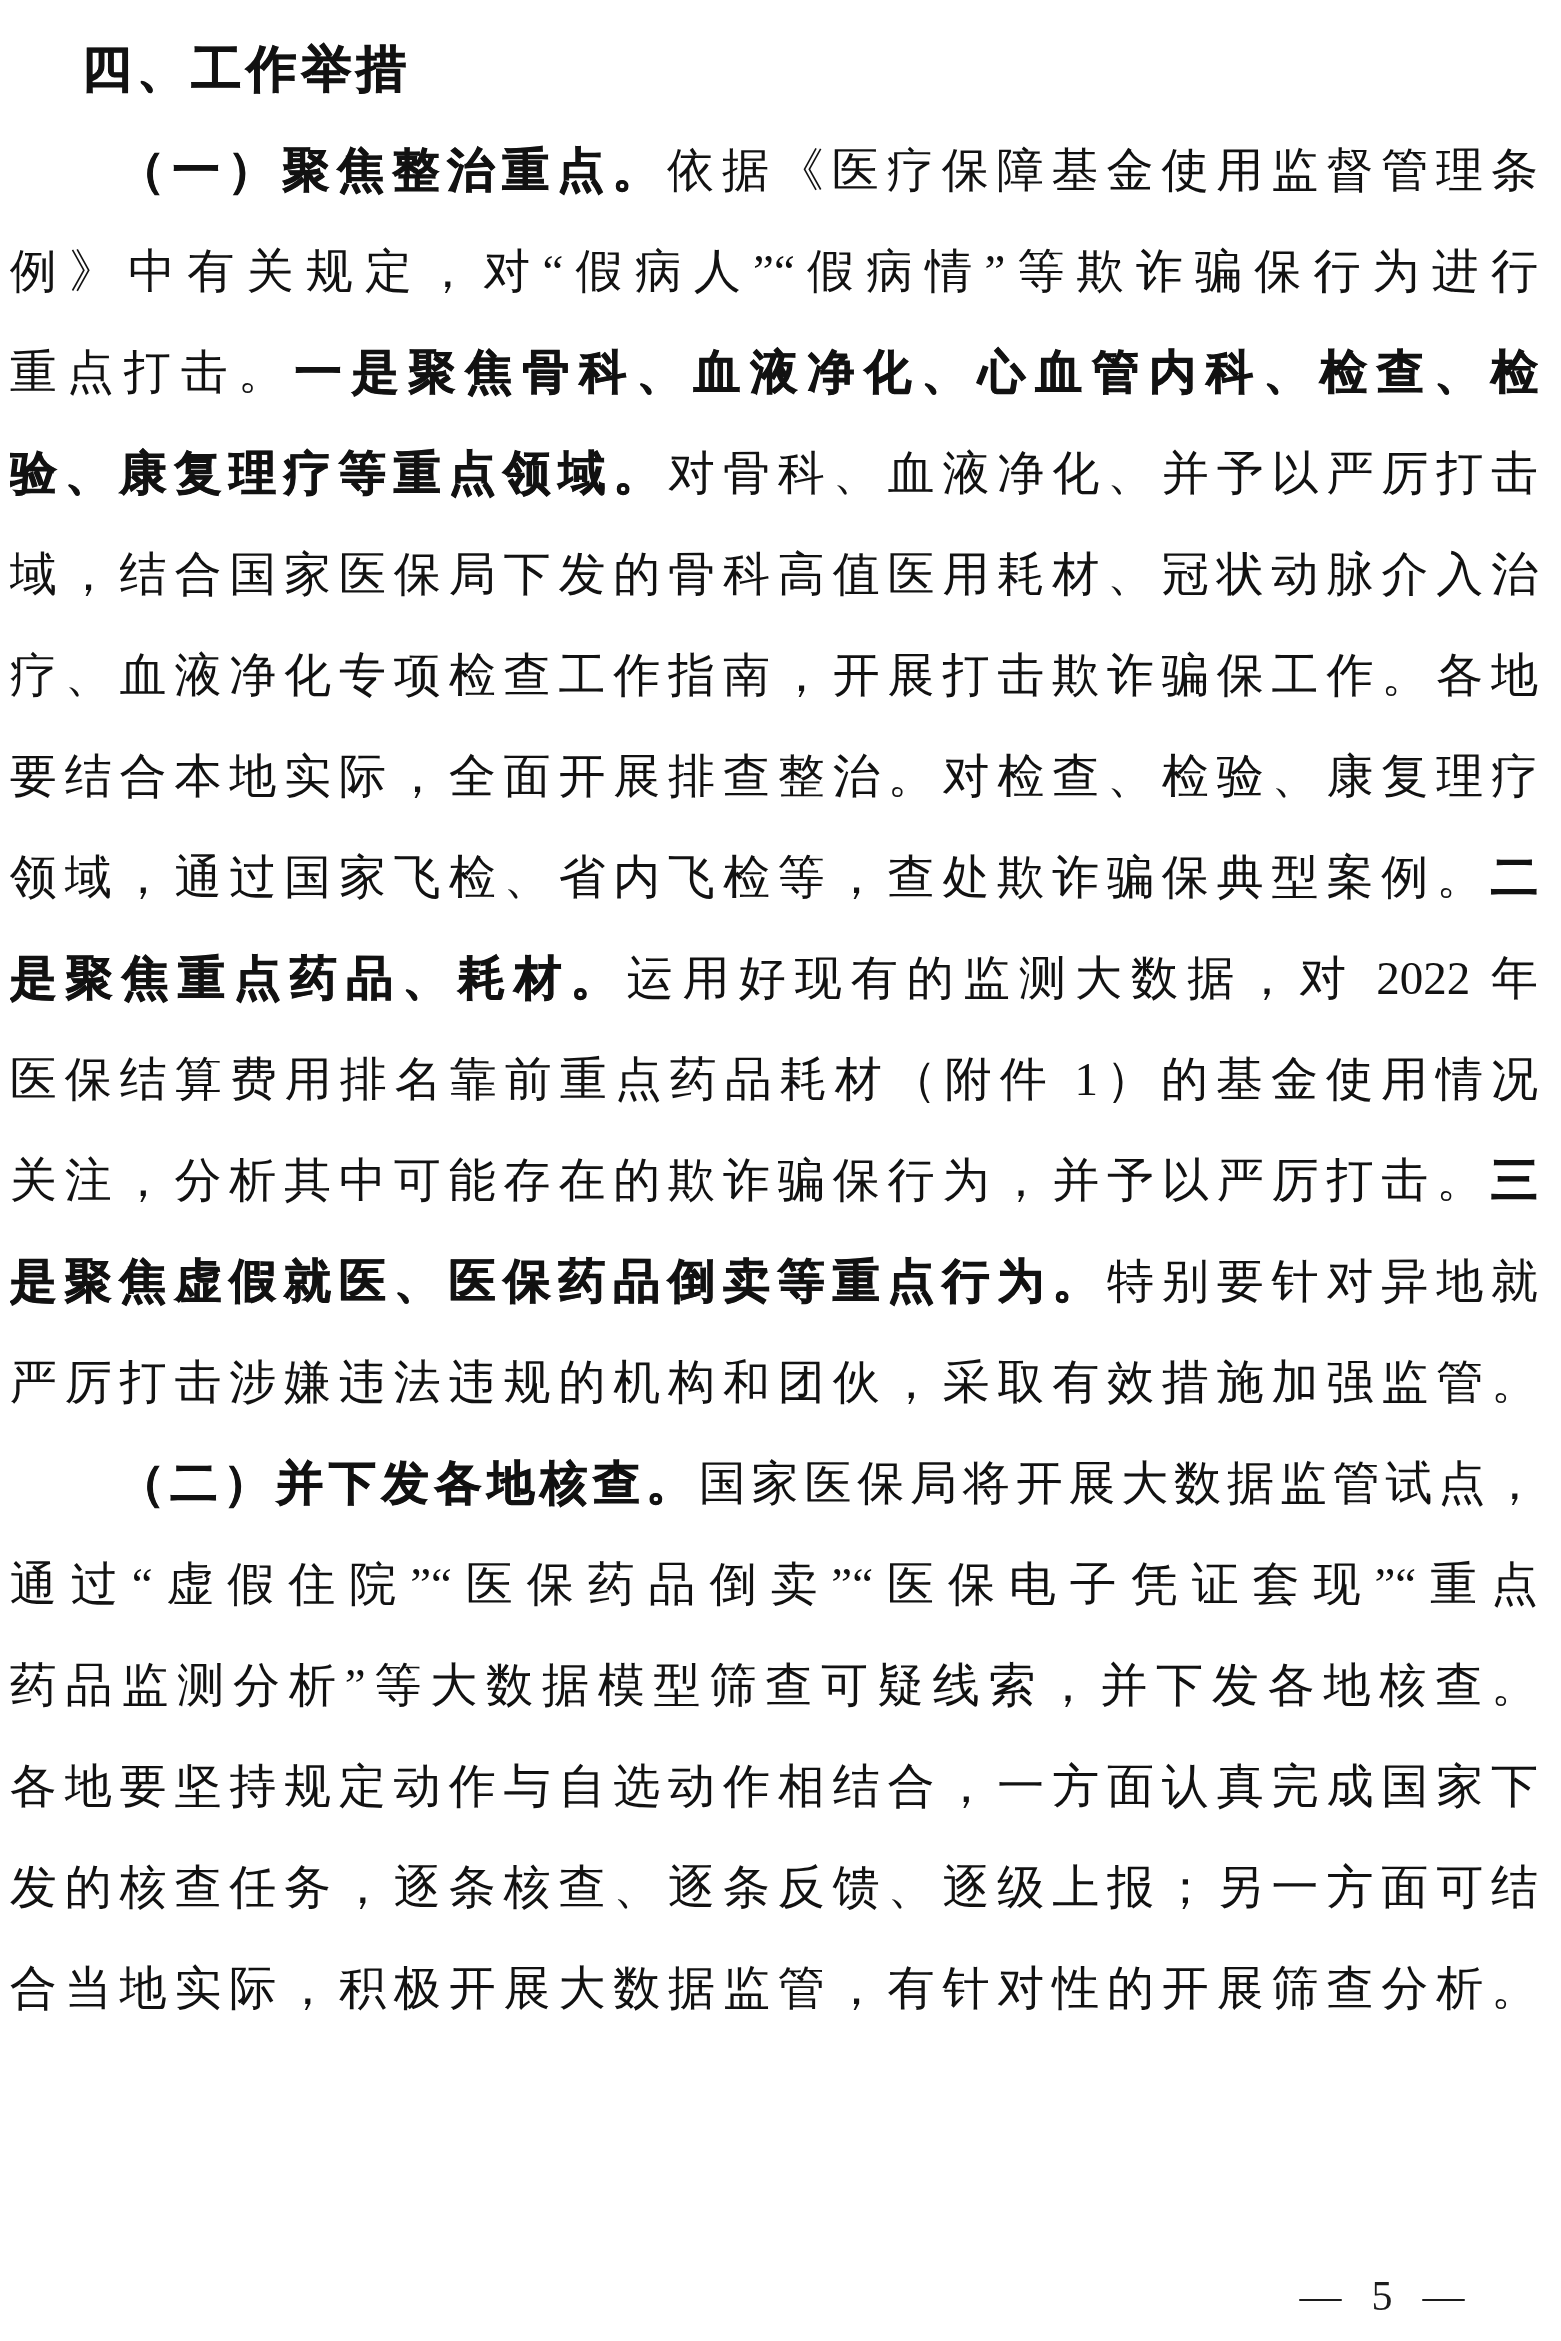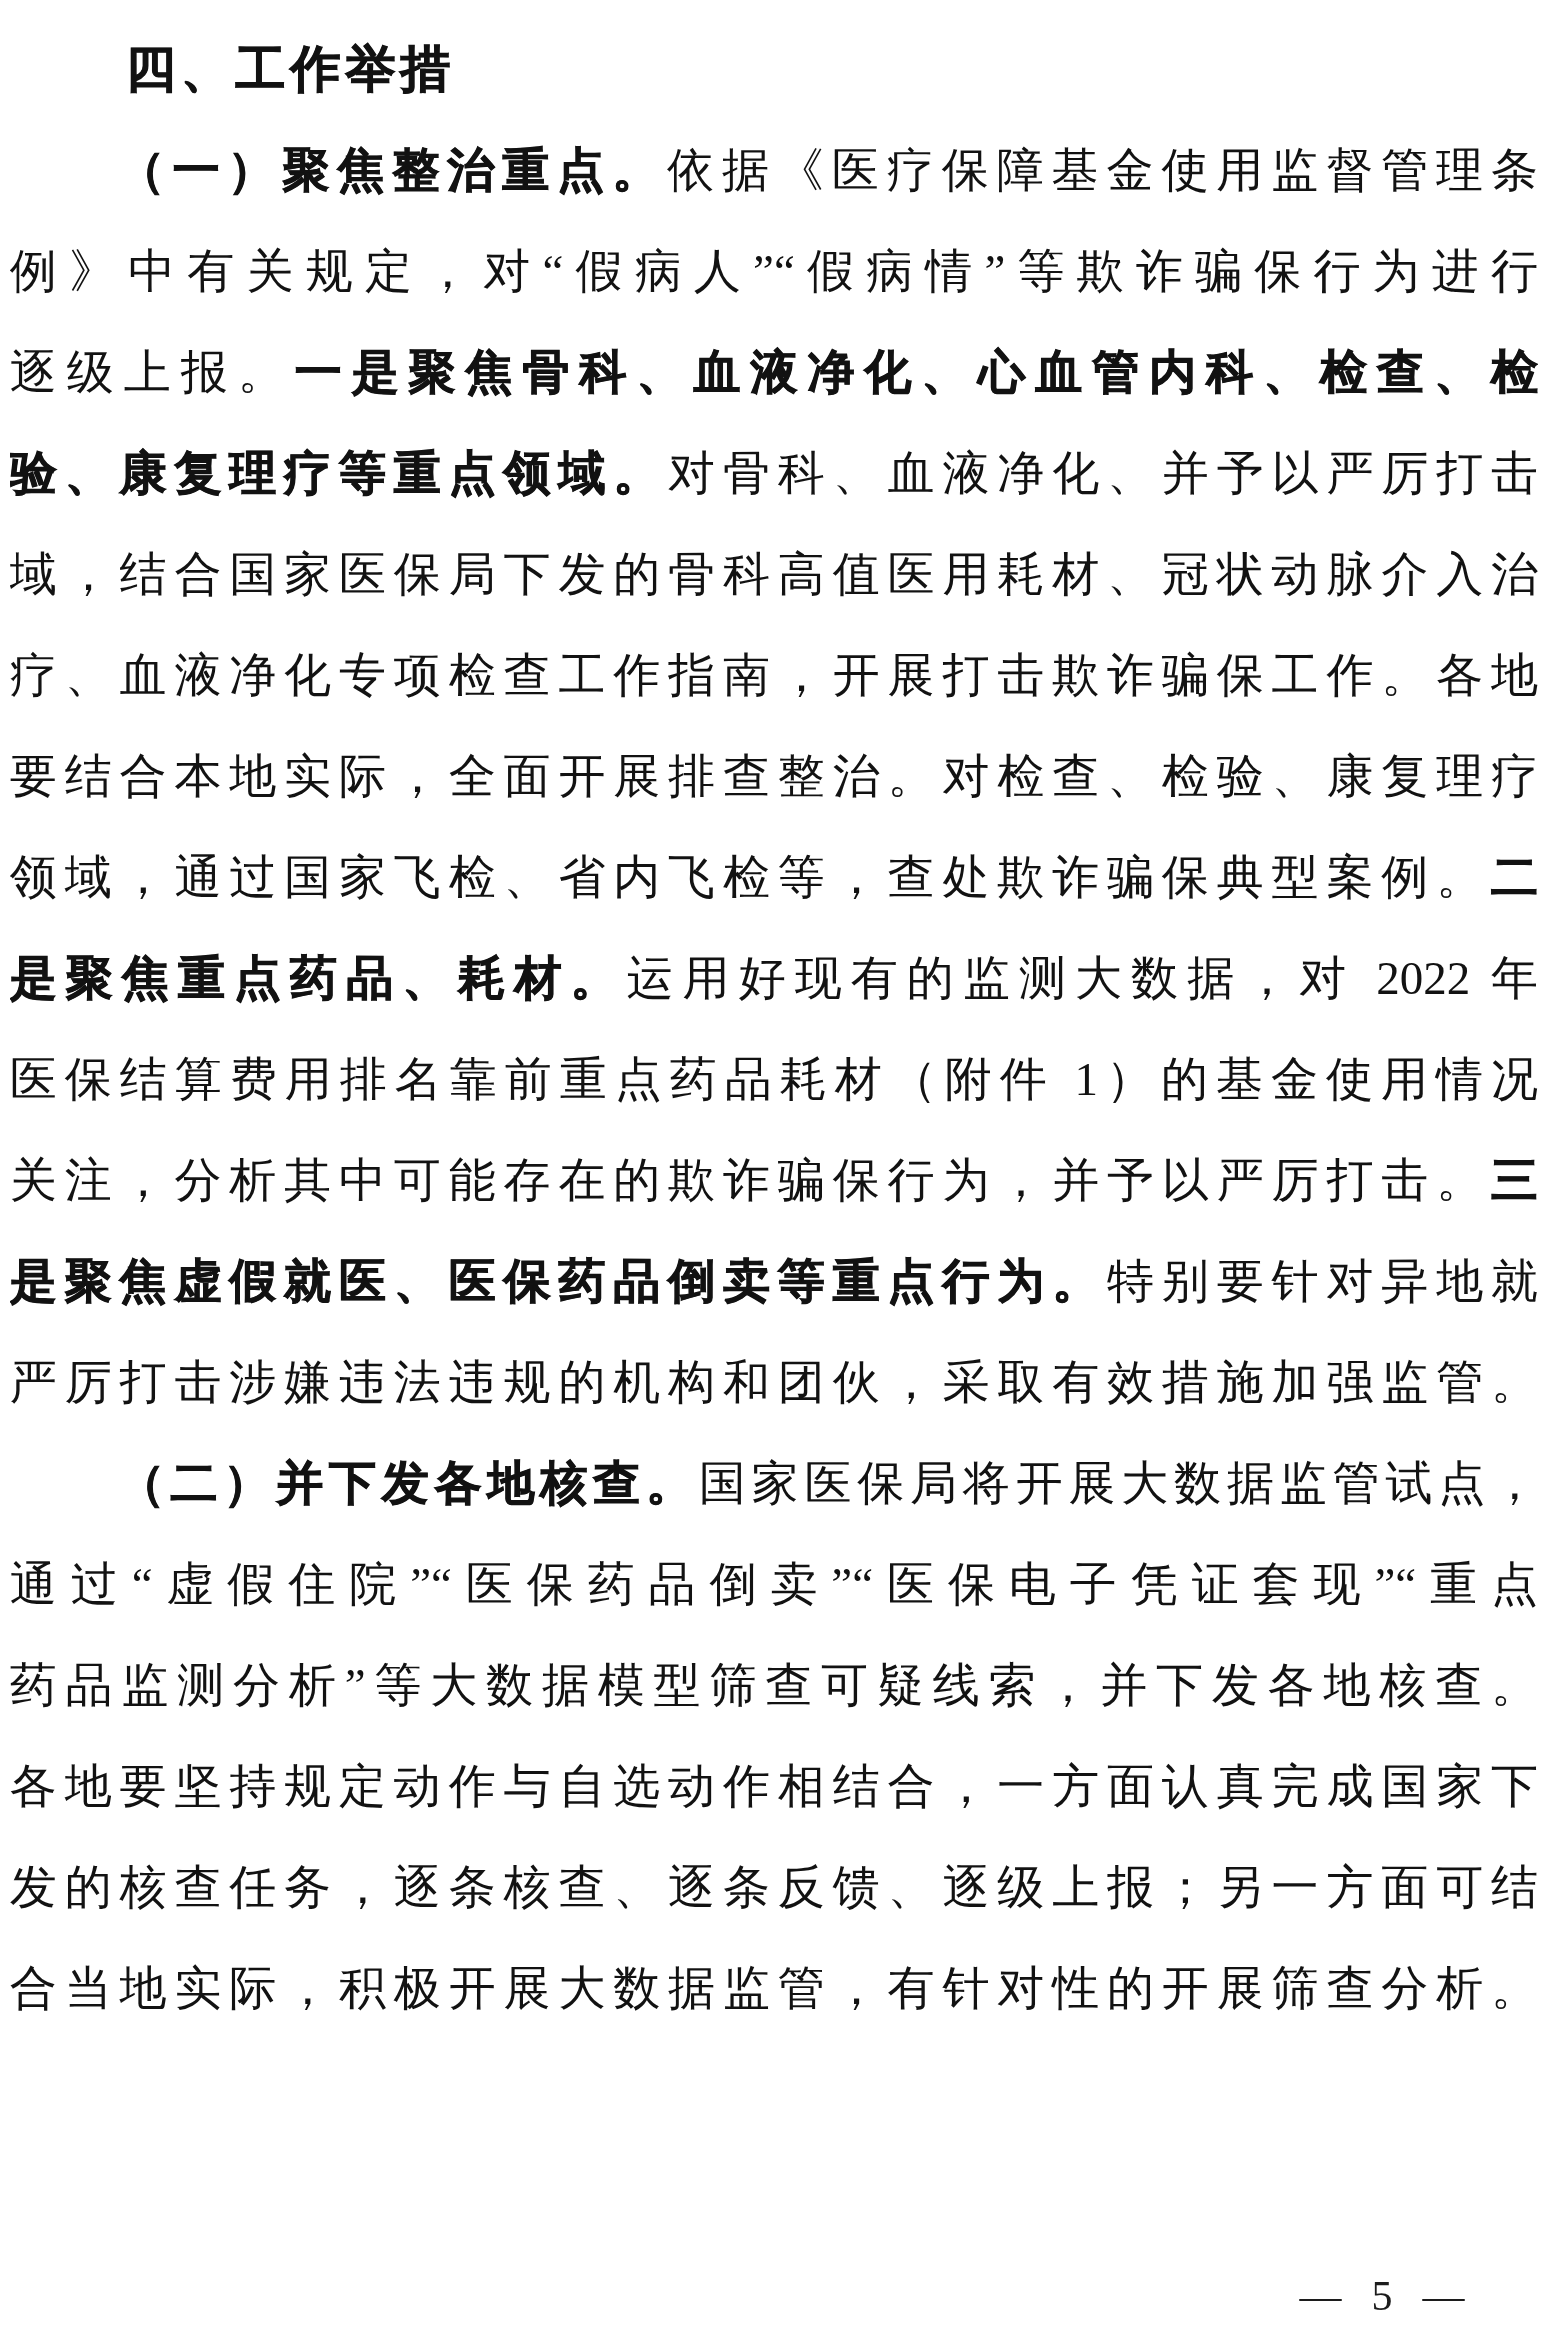--- a/index.html
+++ b/index.html
@@ -21,21 +21,21 @@
     padding: 18px 23px 0 9.8px;
     position: relative;
     background: #ffffff;
   }
   .heading-line {
     height: 102px;
     line-height: 102px;
     font-size: 50px;
     font-weight: 700;
     font-family: "Liberation Sans", "DejaVu Sans", sans-serif;
-    margin-left: 116px;
+    margin-left: 72px;
     letter-spacing: 4.9px;
     -webkit-text-stroke: 0.8px currentColor;
     white-space: nowrap;
   }
   .text-line {
     height: 101px;
     line-height: 101px;
     font-size: 47px;
     text-align: justify;
     text-align-last: justify;
@@ -69,21 +69,21 @@
 </head>
 <body>
 
 <div class="page">
   <div class="heading-line">四、工作举措</div>
 
   <div>
       <div>
         <div class="text-line first-line"><span class="text-segment emph">（一）聚焦整治重点。</span><span class="text-segment">依据《医疗保障基金使用监督管理条</span></div>
         <div class="text-line"><span class="text-segment">例》中有关规定，对“假病人”“假病情”等欺诈骗保行为进行</span></div>
-        <div class="text-line"><span class="text-segment">逐级上报。</span><span class="text-segment emph">一是聚焦骨科、血液净化、心血管内科、检查、检</span></div>
+        <div class="text-line"><span class="text-segment">重点打击。</span><span class="text-segment emph">一是聚焦骨科、血液净化、心血管内科、检查、检</span></div>
         <div class="text-line"><span class="text-segment emph">验、康复理疗等重点领域。</span><span class="text-segment">对骨科、血液净化、并予以严厉打击</span></div>
         <div class="text-line"><span class="text-segment">域，结合国家医保局下发的骨科高值医用耗材、冠状动脉介入治</span></div>
         <div class="text-line"><span class="text-segment">疗、血液净化专项检查工作指南，开展打击欺诈骗保工作。各地</span></div>
         <div class="text-line"><span class="text-segment">要结合本地实际，全面开展排查整治。对检查、检验、康复理疗</span></div>
         <div class="text-line"><span class="text-segment">领域，通过国家飞检、省内飞检等，查处欺诈骗保典型案例。</span><span class="text-segment emph">二</span></div>
         <div class="text-line"><span class="text-segment emph">是聚焦重点药品、耗材。</span><span class="text-segment">运用好现有的监测大数据，对 2022 年</span></div>
         <div class="text-line"><span class="text-segment">医保结算费用排名靠前重点药品耗材（附件 1）的基金使用情况</span></div>
         <div class="text-line"><span class="text-segment">关注，分析其中可能存在的欺诈骗保行为，并予以严厉打击。</span><span class="text-segment emph">三</span></div>
         <div class="text-line"><span class="text-segment emph">是聚焦虚假就医、医保药品倒卖等重点行为。</span><span class="text-segment">特别要针对异地就</span></div>
         <div class="text-line"><span class="text-segment">严厉打击涉嫌违法违规的机构和团伙，采取有效措施加强监管。</span></div>

